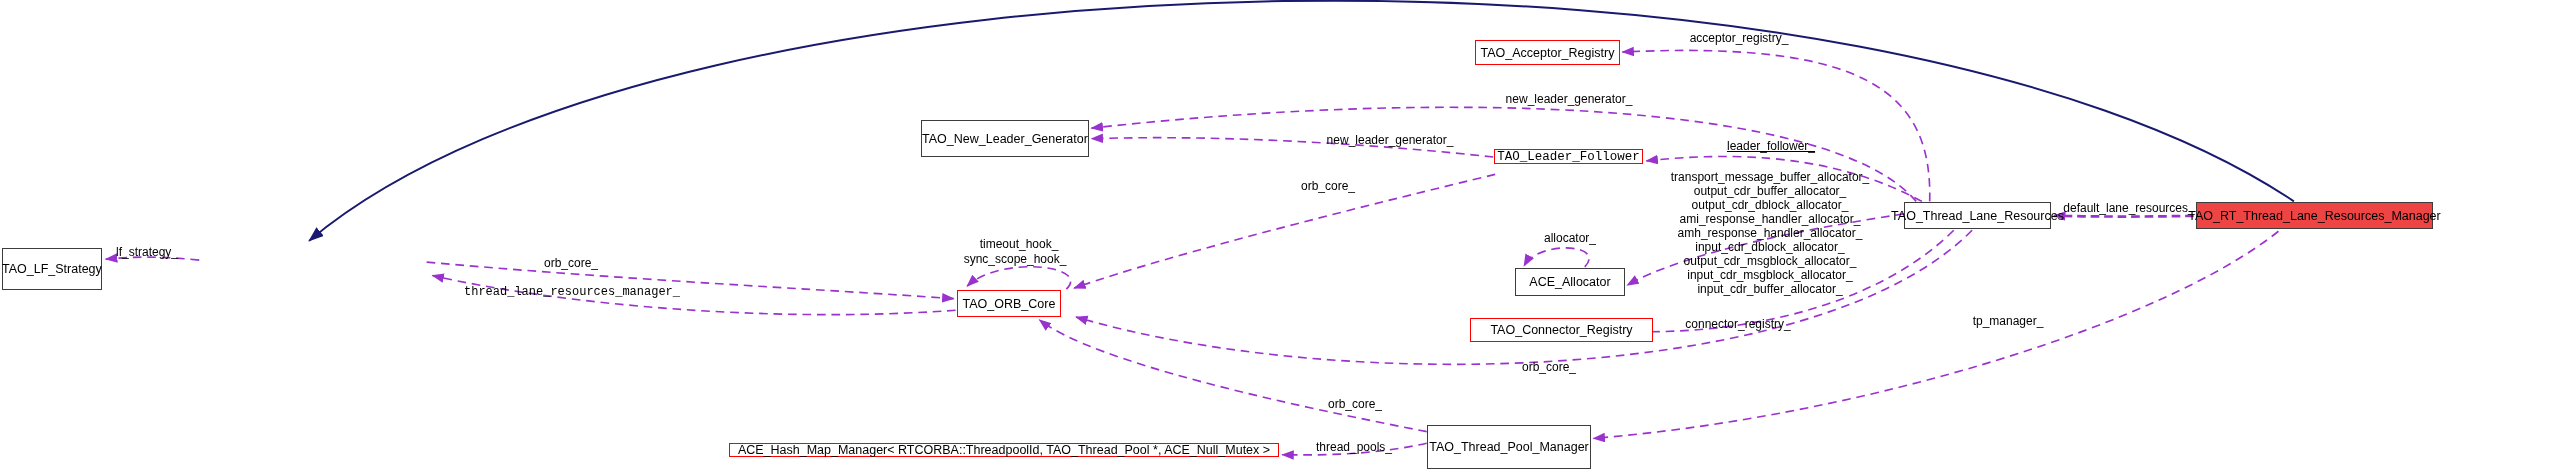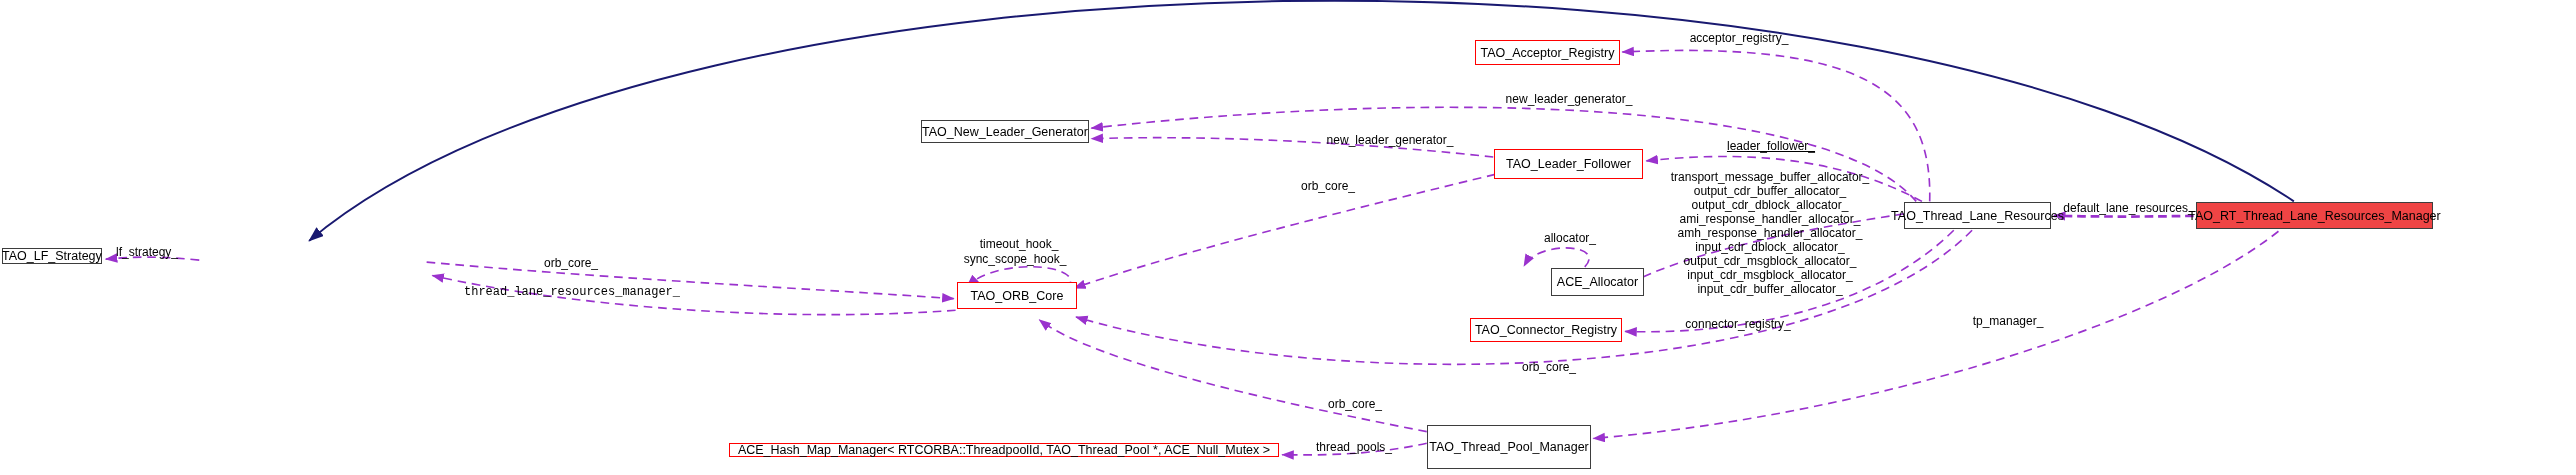--- a/index.html
+++ b/index.html
@@ -70,34 +70,34 @@
       <path d="M 2027 239 C 1945 320, 1805 348, 1686 344" marker-end="url(#arrow-purple)"></path>
       <path d="M 2046 239 C 1890 398, 1390 410, 1116 329" marker-end="url(#arrow-purple)"></path>
       <path d="M 1480 448 C 1330 419, 1135 376, 1078 332" marker-end="url(#arrow-purple)"></path>
       <path d="M 1480 460 C 1435 470, 1388 473, 1330 472" marker-end="url(#arrow-purple)"></path>
       <path d="M 2364 240 C 2245 335, 1935 432, 1653 455" marker-end="url(#arrow-purple)"></path>
     </g>
 
     <path d="M 2276 224 C 2230 225, 2180 225, 2131 224" fill="none" stroke="#9a32cd" stroke-width="2.8" stroke-dasharray="9 5" marker-end="url(#arrow-purple)"></path>
   </svg>
 
-  <div class="node" style="left:1.9px;top:248px;width:100px;height:16px;">TAO_LF_Strategy</div>
+  <div class="node" style="left:1.9px;top:248px;width:100px;height:42px;">TAO_LF_Strategy</div>
 
 
-  <div class="node truncated" style="left:957px;top:282px;width:120px;height:27px;">TAO_ORB_Core</div>
+  <div class="node truncated" style="left:957px;top:290px;width:104px;height:27px;">TAO_ORB_Core</div>
 
-  <div class="node" style="left:921px;top:120px;width:168px;height:23px;">TAO_New_Leader_Generator</div>
+  <div class="node" style="left:921px;top:120px;width:168px;height:37px;">TAO_New_Leader_Generator</div>
 
   <div class="node truncated" style="left:1475px;top:40px;width:145px;height:25px;">TAO_Acceptor_Registry</div>
 
-  <div class="node truncated" style="left:1494px;top:149px;width:149px;height:30px;">TAO_Leader_Follower</div>
+  <div class="node truncated" style="left:1494px;top:149px;width:149px;height:15px;font-family:Liberation Mono, monospace;">TAO_Leader_Follower</div>
 
-  <div class="node" style="left:1515px;top:268px;width:93px;height:28px;margin-left:36px;">ACE_Allocator</div>
+  <div class="node" style="left:1515px;top:268px;width:110px;height:28px;">ACE_Allocator</div>
 
-  <div class="node truncated" style="left:1470px;top:318px;width:152px;height:24px;">TAO_Connector_Registry</div>
+  <div class="node truncated" style="left:1470px;top:318px;width:183px;height:24px;">TAO_Connector_Registry</div>
 
   <div class="node" style="left:1904px;top:202px;width:147px;height:27px;">TAO_Thread_Lane_Resources</div>
 
   <div class="node current" style="left:2196px;top:202px;width:237px;height:27px;">TAO_RT_Thread_Lane_Resources_Manager</div>
 
   <div class="node" style="left:1427px;top:425px;width:164px;height:44px;">TAO_Thread_Pool_Manager</div>
 
   <div class="node truncated" style="left:729px;top:443px;width:550px;height:14px;">ACE_Hash_Map_Manager&lt; RTCORBA::ThreadpoolId, TAO_Thread_Pool *, ACE_Null_Mutex &gt;</div>
 
   <div class="elabel" style="left:147px;top:245px;">lf_strategy_</div>

